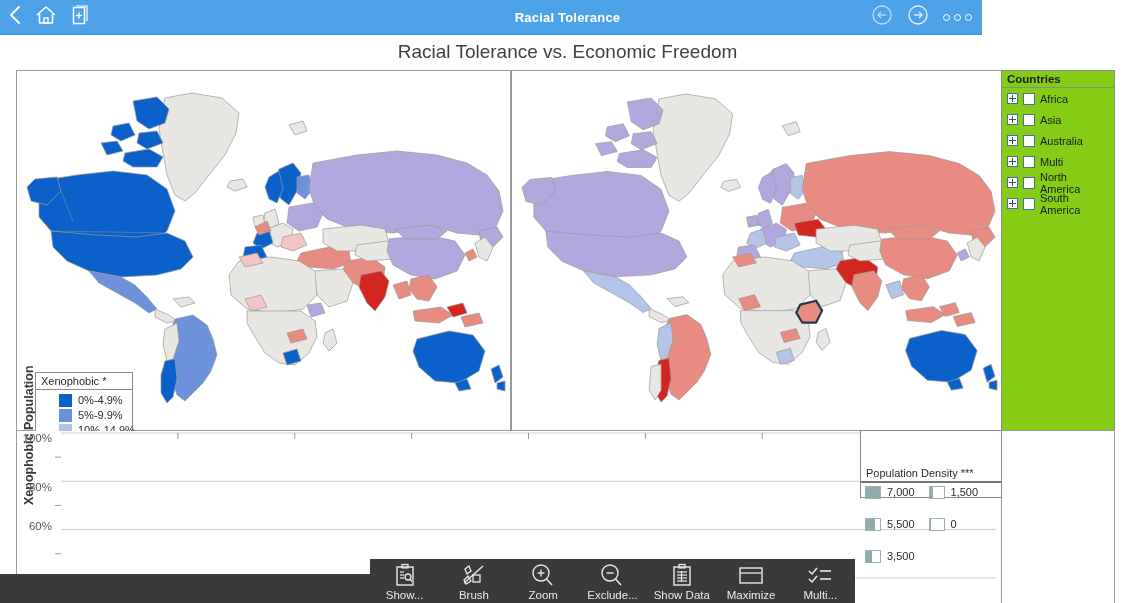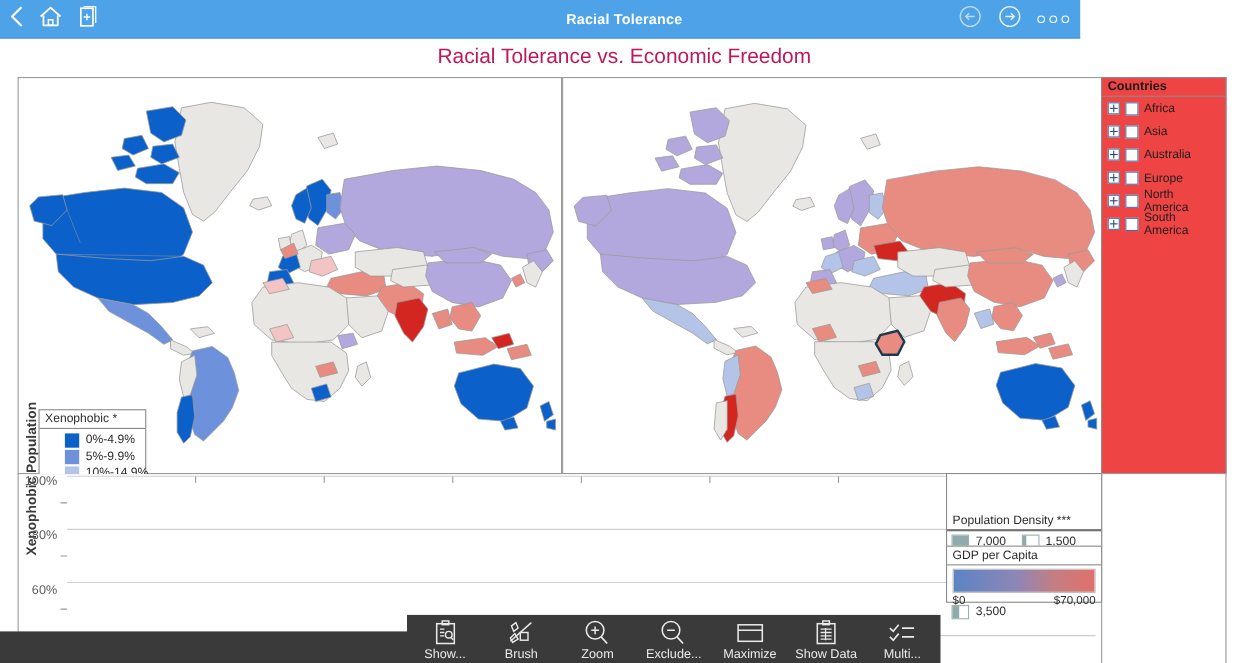--- a/index.html
+++ b/index.html
@@ -26,21 +26,21 @@
     pointer-events:none;
   }
   .ic{display:block;}
   .dots{display:flex;gap:4px;align-items:center;}
   .dots i{width:5px;height:5px;border-radius:50%;border:1.3px solid #ffffff;display:block;}
 
   
   .page-title{
     position:absolute;left:0;top:34px;width:1135px;height:36px;
     display:flex;align-items:center;justify-content:center;
-    font-size:19px;color:#be185d;
+    font-size:19px;color:#404040;
   }
 
   
   .map-panel{
     position:absolute;top:70px;height:360px;
     background:#ffffff;border:1px solid #9a9a9a;
     overflow:hidden;
   }
   #map-left{left:16px;width:493px;}
   #map-right{left:511px;width:490px;}
@@ -57,21 +57,21 @@
   }
   .legend-body{padding:3px 5px 4px 5px;}
   .legend-row{display:flex;align-items:center;gap:6px;height:15px;line-height:15px;white-space:nowrap;padding-left:18px;}
   .sw{width:13px;height:13px;display:inline-block;flex:0 0 13px;}
 
   #legend-xeno{left:18px;top:301px;width:96px;}
 
   
   #countries-panel{
     position:absolute;left:1001px;top:70px;width:112px;height:360px;
-    background:#ef4444;border:1px solid #8a8a8a;font-size:11px;color:#1d1d1d;
+    background:#84cc16;border:1px solid #8a8a8a;font-size:11px;color:#1d1d1d;
   }
   #countries-panel .hdr{
     padding:2px 5px;border-bottom:1px solid #8a8a8a;font-weight:bold;font-size:11.5px;
   }
   .country-row{display:flex;align-items:center;gap:5px;padding:2px 5px;height:17px;}
   .expander{
     width:9px;height:9px;border:1px solid #4a6fa5;background:#fff;
     position:relative;flex:0 0 9px;
   }
   .expander:before,.expander:after{
@@ -403,21 +403,21 @@
         <span>Asia</span>
       </div>
       <div class="country-row">
         <span class="expander"></span>
         <span class="cbox"></span>
         <span>Australia</span>
       </div>
       <div class="country-row">
         <span class="expander"></span>
         <span class="cbox"></span>
-        <span>Europe</span>
+        <span>Multi</span>
       </div>
       <div class="country-row">
         <span class="expander"></span>
         <span class="cbox"></span>
         <span>North America</span>
       </div>
       <div class="country-row">
         <span class="expander"></span>
         <span class="cbox"></span>
         <span>South America</span>
@@ -456,21 +456,21 @@
           <ellipse cx="595.65" cy="137.20000000000002" rx="8" ry="9.2" fill="#2f6fd0"></ellipse>
           <ellipse cx="389.95" cy="146.85714285714286" rx="9" ry="10.35" fill="#1b2435"></ellipse>
           <ellipse cx="333.85" cy="156.5142857142857" rx="10" ry="11.5" fill="#1b2435"></ellipse>
         </g>
     </svg>
   </div>
 
   <div class="ylabel">Xenophobic Population</div>
   <div class="ytick" style="left:8px;top:432px;">100%</div>
   <div class="ytick" style="left:8px;top:481px;">80%</div>
-  <div class="ytick" style="left:8px;top:531px;">60%</div>
+  <div class="ytick" style="left:8px;top:520px;">60%</div>
   <div class="ytick" style="left:8px;top:582px;">40%</div>
 
   <div id="right-white-filler"></div>
 
   <div id="popdens-legend">
     <div class="hdr">Population Density ***</div>
     <div class="pd-grid">
       <div class="pd-col">
         <div class="pd-row">
             <span class="pd-box">
@@ -501,28 +501,20 @@
         <div class="pd-row">
             <span class="pd-box">
               <span style="width: 12%; background: rgb(143, 171, 171);"></span>
             </span>
             <span>0</span>
           </div>
       </div>
     </div>
   </div>
 
-  <div id="gdp-legend">
-    <div class="hdr">GDP per Capita</div>
-    <div class="gdp-bar"></div>
-    <div class="gdp-scale">
-      <span>$0</span>
-      <span>$70,000</span>
-    </div>
-  </div>
 
   <div id="toolbar-shade-l"></div>
   <div id="toolbar">
 
     <div class="tb-item">
       <span class="tb-icon">
         <svg width="26" height="24" viewBox="0 0 26 24">
           <rect x="5" y="4" width="16" height="18" fill="none" stroke="#e9e9e9" stroke-width="1.4"></rect>
           <rect x="10" y="1.5" width="6" height="3.4" fill="none" stroke="#e9e9e9" stroke-width="1.3"></rect>
           <line x1="8" y1="9" x2="12" y2="9" stroke="#e9e9e9" stroke-width="1.2"></line>
@@ -565,46 +557,46 @@
           <circle cx="11" cy="10" r="8" fill="none" stroke="#e9e9e9" stroke-width="1.4"></circle>
           <line x1="7.5" y1="10" x2="14.5" y2="10" stroke="#e9e9e9" stroke-width="1.4"></line>
           <line x1="16.5" y1="16" x2="22" y2="22" stroke="#e9e9e9" stroke-width="1.5"></line>
         </svg>
       </span>
       <span class="tb-label">Exclude...</span>
     </div>
 
     <div class="tb-item">
       <span class="tb-icon">
-        <svg width="28" height="24" viewBox="0 0 28 24">
-          <rect x="3" y="5" width="22" height="15" fill="none" stroke="#e9e9e9" stroke-width="1.4"></rect>
-          <line x1="3" y1="10" x2="25" y2="10" stroke="#e9e9e9" stroke-width="1.3"></line>
-        </svg>
-      </span>
-      <span class="tb-label">Maximize</span>
-    </div>
-
-    <div class="tb-item">
-      <span class="tb-icon">
         <svg width="26" height="24" viewBox="0 0 26 24">
           <rect x="5" y="4" width="16" height="18" fill="none" stroke="#e9e9e9" stroke-width="1.4"></rect>
           <rect x="10" y="1.5" width="6" height="3.4" fill="none" stroke="#e9e9e9" stroke-width="1.3"></rect>
           <line x1="8" y1="9" x2="18" y2="9" stroke="#e9e9e9" stroke-width="1.2"></line>
           <line x1="8" y1="12" x2="18" y2="12" stroke="#e9e9e9" stroke-width="1.2"></line>
           <line x1="8" y1="15" x2="18" y2="15" stroke="#e9e9e9" stroke-width="1.2"></line>
           <line x1="8" y1="18" x2="18" y2="18" stroke="#e9e9e9" stroke-width="1.2"></line>
           <line x1="12.5" y1="8" x2="12.5" y2="19" stroke="#e9e9e9" stroke-width="1.1"></line>
         </svg>
       </span>
       <span class="tb-label">Show Data</span>
     </div>
 
     <div class="tb-item">
       <span class="tb-icon">
         <svg width="28" height="24" viewBox="0 0 28 24">
+          <rect x="3" y="5" width="22" height="15" fill="none" stroke="#e9e9e9" stroke-width="1.4"></rect>
+          <line x1="3" y1="10" x2="25" y2="10" stroke="#e9e9e9" stroke-width="1.3"></line>
+        </svg>
+      </span>
+      <span class="tb-label">Maximize</span>
+    </div>
+
+    <div class="tb-item">
+      <span class="tb-icon">
+        <svg width="28" height="24" viewBox="0 0 28 24">
           <polyline points="3,8 6,11 11,5" fill="none" stroke="#e9e9e9" stroke-width="1.5"></polyline>
           <polyline points="3,16 6,19 11,13" fill="none" stroke="#e9e9e9" stroke-width="1.5"></polyline>
           <line x1="14" y1="8" x2="25" y2="8" stroke="#e9e9e9" stroke-width="1.6"></line>
           <line x1="14" y1="16" x2="25" y2="16" stroke="#e9e9e9" stroke-width="1.6"></line>
         </svg>
       </span>
       <span class="tb-label">Multi...</span>
     </div>
 
   </div>

